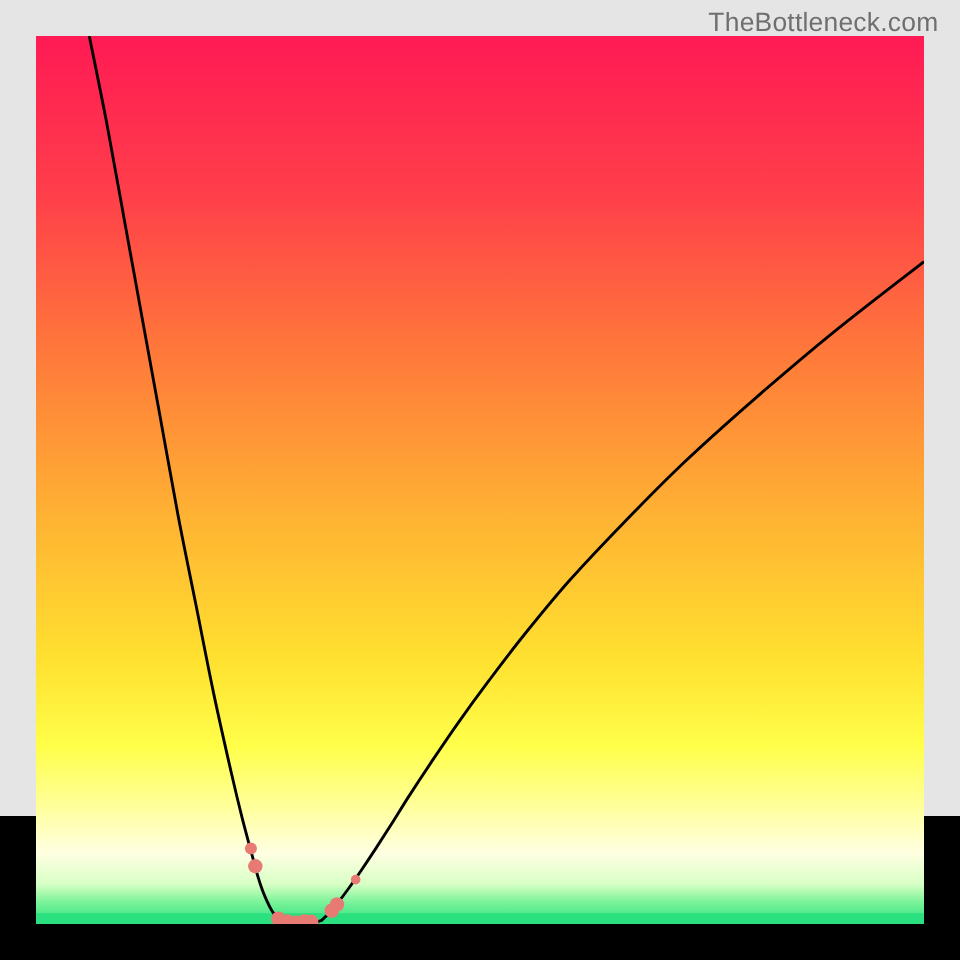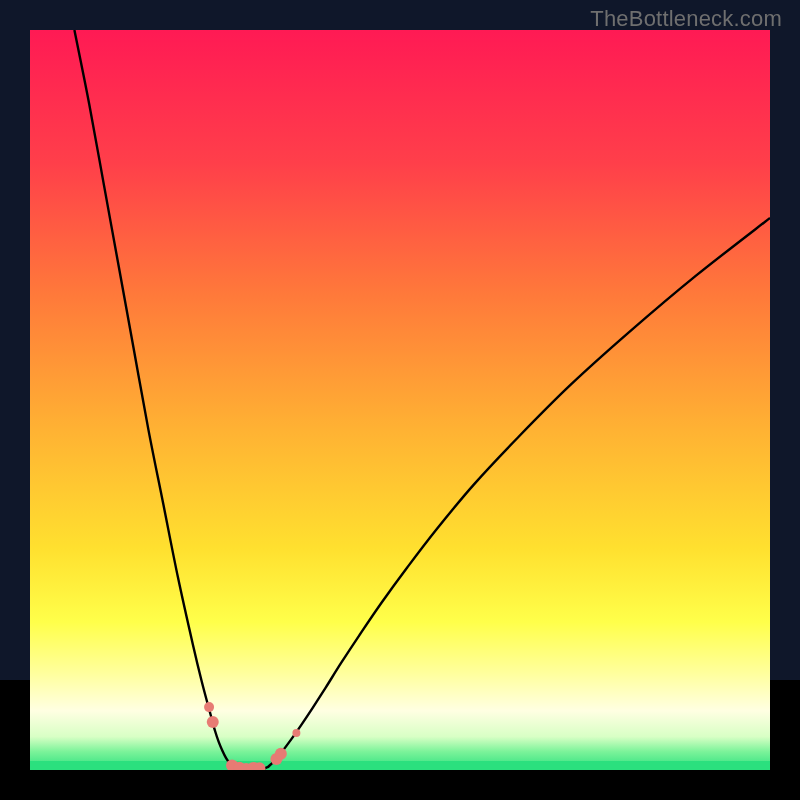--- a/index.html
+++ b/index.html
@@ -9,21 +9,21 @@
     height: 800px;
     overflow: hidden;
     background: #000;
     font-family: Arial, Helvetica, sans-serif;
   }
   .frame {
     position: absolute;
     left: 0; top: 0;
     width: 800px;
     height: 680px;
-    background: #0f172a;
+    background: #e5e5e5;
   }
   .plot-area {
     position: absolute;
     left: 30px;
     top: 30px;
     width: 740px;
     height: 740px;
     overflow: hidden;
   }
   .watermark {

